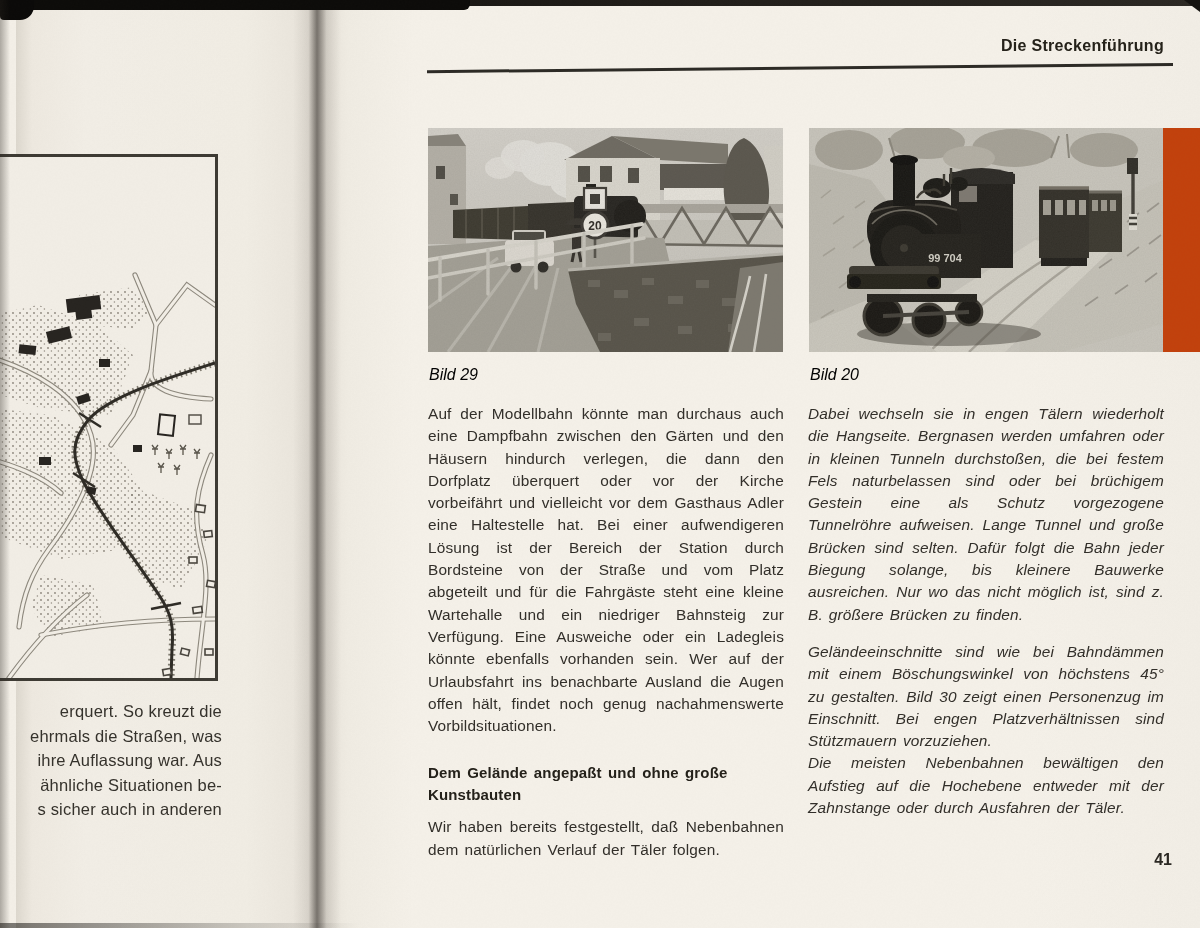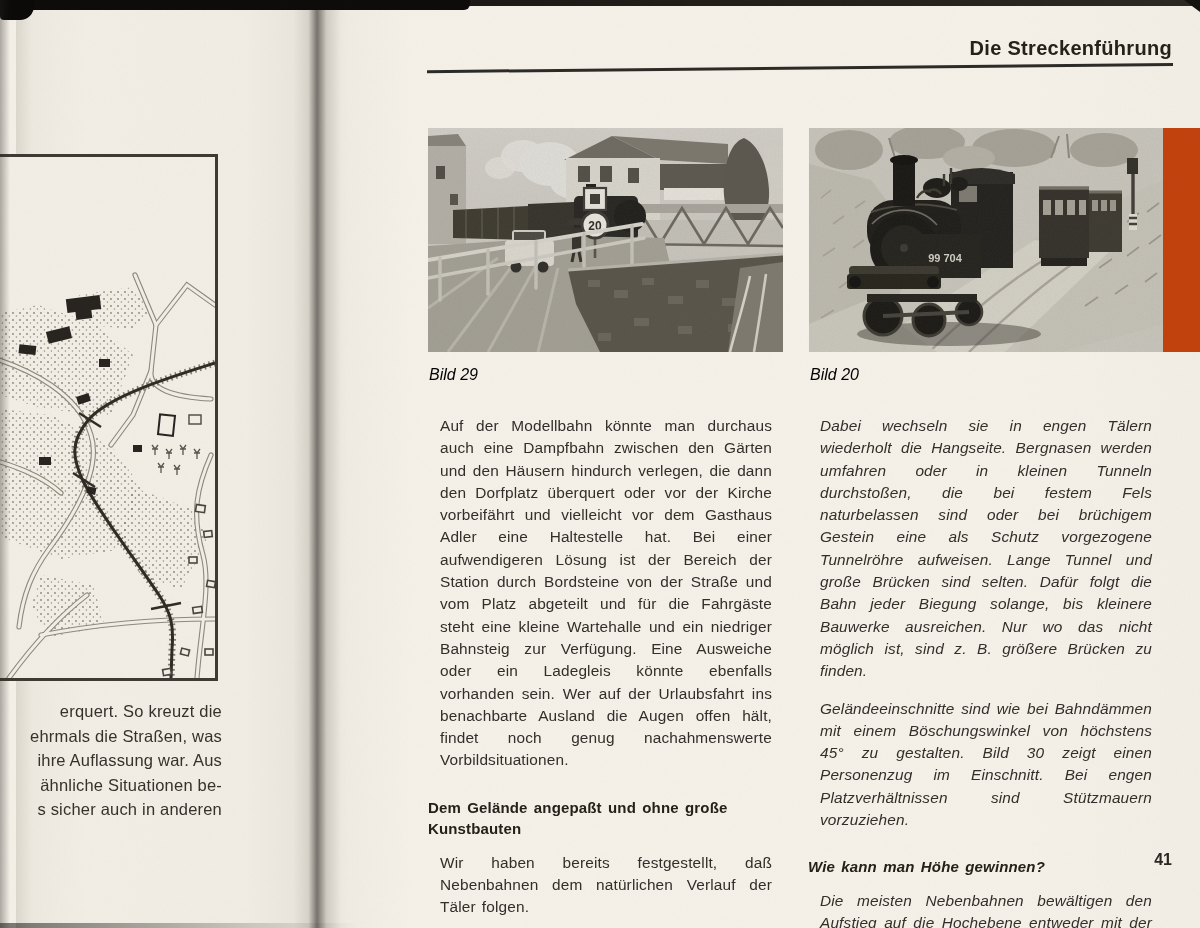--- a/index.html
+++ b/index.html
@@ -19,31 +19,31 @@
   .bottom-edge{position:absolute;bottom:0;left:0;width:360px;height:5px;background:linear-gradient(to right,rgba(16,14,11,.55),rgba(16,14,11,0));}
   .left-edge{position:absolute;top:0;left:0;width:10px;height:928px;background:linear-gradient(to right,rgba(40,36,30,.35),rgba(40,36,30,0));}
   
   .mapbox{position:absolute;left:-36px;top:149px;width:238px;height:527px;
     border:3px solid #3d3a33;background:#f2eee6;overflow:hidden;box-sizing:border-box;}
   .frag{position:absolute;left:-44px;top:694px;width:250px;
     font-size:16.5px;line-height:24.6px;color:#34312b;letter-spacing:.2px;}
   .frag div{white-space:nowrap;text-align:right;}
   
   .header{position:absolute;left:0;top:37px;width:1164px;text-align:right;
-    font-size:20px;font-weight:bold;color:#242119;letter-spacing:.3px;padding-left:8px;}
+    font-size:16px;font-weight:bold;color:#242119;letter-spacing:.3px;}
   .rule{position:absolute;left:427px;top:63px;width:746px;height:3px;background:#2c2a25;
     transform:rotate(-0.55deg);transform-origin:right center;}
   .photo{position:absolute;top:128px;width:355px;height:224px;overflow:hidden;background:#c2410c;}
   .photo1{left:428px;} .photo2{left:809px;width:425px;}
   .caption{position:absolute;top:366px;font-style:italic;font-size:16px;color:#000000;}
   .cap1{left:429px;} .cap2{left:810px;}
   .col{position:absolute;top:403px;width:356px;font-size:15.4px;line-height:22.3px;
     color:#312e29;text-align:justify;letter-spacing:.15px;word-spacing:1.6px;}
   .col1{left:428px;} .col2{left:808px;font-style:italic;}
-  .col p{margin:12px;}
+  .col p{margin:0;}
   .col p.gap{margin-top:15px;}
   .col h3{font-size:15px;line-height:21.5px;margin:25px 0 11px 0;color:#232019;
     text-align:left;word-spacing:2px;}
   .pagenum{position:absolute;left:1120px;top:851px;width:52px;text-align:right;
     font-size:16px;font-weight:bold;color:#2b2823;}
   .grain{position:absolute;left:0;top:0;pointer-events:none;opacity:.05;}
 </style>
 </head>
 <body>
 
@@ -392,21 +392,20 @@
 
   <div class="col col1">
     <p>Auf der Modellbahn könnte man durchaus auch eine Dampfbahn zwischen den Gärten und den Häusern hindurch verlegen, die dann den Dorfplatz überquert oder vor der Kirche vorbeifährt und vielleicht vor dem Gasthaus Adler eine Haltestelle hat. Bei einer aufwendigeren Lösung ist der Bereich der Station durch Bordsteine von der Straße und vom Platz abgeteilt und für die Fahrgäste steht eine kleine Wartehalle und ein niedriger Bahnsteig zur Verfügung. Eine Ausweiche oder ein Ladegleis könnte ebenfalls vorhanden sein. Wer auf der Urlaubsfahrt ins benachbarte Ausland die Augen offen hält, findet noch genug nachahmenswerte Vorbildsituationen.</p>
     <h3>Dem Gelände angepaßt und ohne große Kunstbauten</h3>
     <p>Wir haben bereits festgestellt, daß Nebenbahnen dem natürlichen Verlauf der Täler folgen.</p>
   </div>
 
   <div class="col col2">
     <p>Dabei wechseln sie in engen Tälern wiederholt die Hangseite. Bergnasen werden umfahren oder in kleinen Tunneln durchstoßen, die bei festem Fels naturbelassen sind oder bei brüchigem Gestein eine als Schutz vorgezogene Tunnelröhre aufweisen. Lange Tunnel und große Brücken sind selten. Dafür folgt die Bahn jeder Biegung solange, bis kleinere Bauwerke ausreichen. Nur wo das nicht möglich ist, sind z. B. größere Brücken zu finden.</p>
     <p class="gap">Geländeeinschnitte sind wie bei Bahndämmen mit einem Böschungswinkel von höchstens 45° zu gestalten. Bild 30 zeigt einen Personenzug im Einschnitt. Bei engen Platzverhältnissen sind Stützmauern vorzuziehen.</p>
-    <h3>Wie kann man Höhe gewinnen?</h3>
     <p>Die meisten Nebenbahnen bewältigen den Aufstieg auf die Hochebene entweder mit der Zahnstange oder durch Ausfahren der Täler.</p>
   </div>
 
   <div class="pagenum">41</div>
 
   <div class="gutter"></div>
   <div class="top-edge"></div>
   <div class="top-edge-left"></div>
   <div class="top-corner"></div>
   <div class="top-corner-r"></div>

